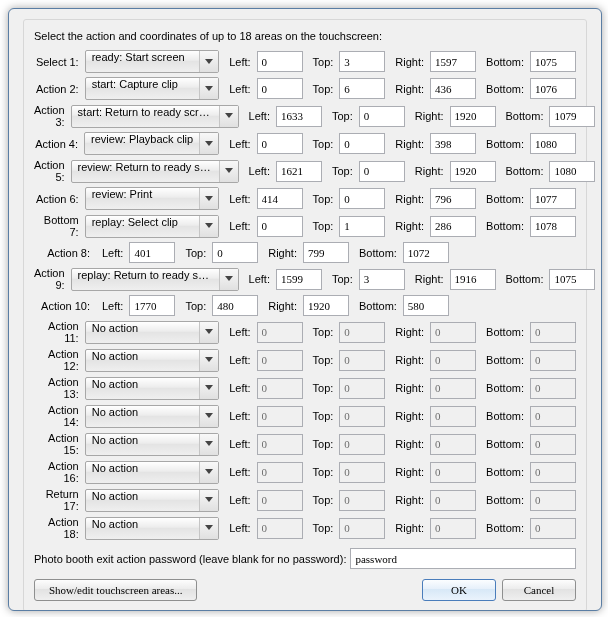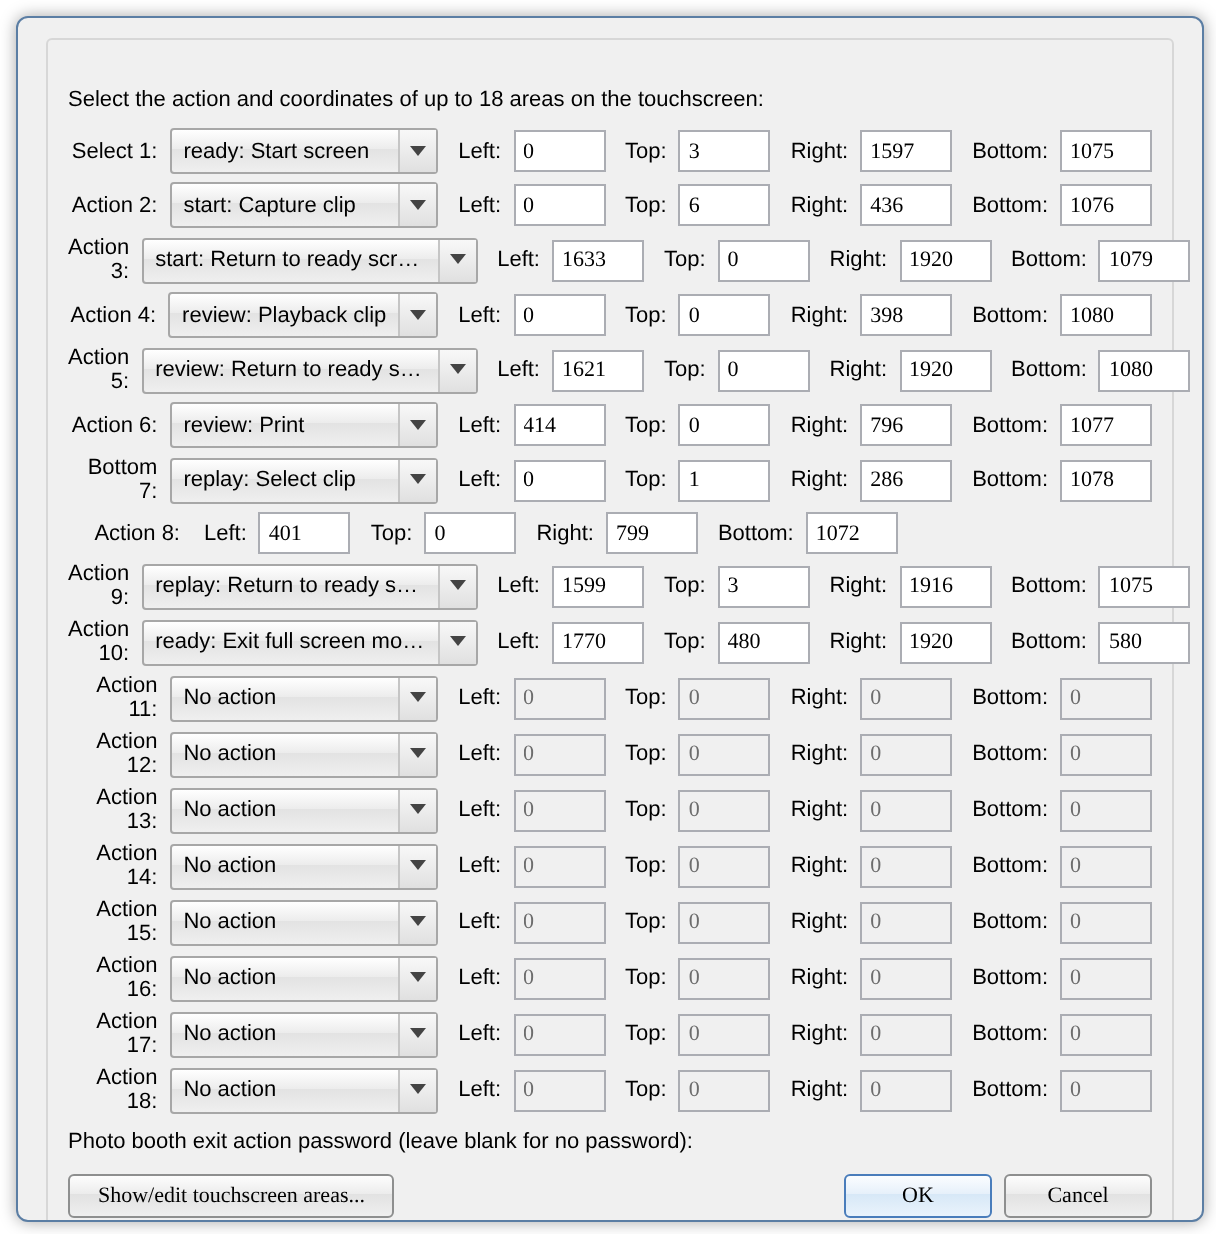--- a/index.html
+++ b/index.html
@@ -4,25 +4,25 @@
 <style>
   html,body{margin:0;padding:0;font:11px "Segoe UI",Tahoma,sans-serif;color:#000;background:#fff}
   .shadow{position:relative;width:608px;height:617px;background:#fff}
   .window{position:absolute;left:8px;top:8px;width:592px;height:601px;border:1px solid #5b7ea4;border-radius:6px;box-shadow:0 0 8px rgba(0,0,0,.35);background:#f0f0f0;display:flex;flex-direction:column;overflow:hidden}
   .titlebar{height:28px;background:linear-gradient(#f8fbfe,#dbe8f7 45%,#c7dbf1 46%,#e5effa);display:flex;align-items:center;padding:0 2px 0 8px;border-bottom:1px solid #bcd1e8}
   .title{flex:1;color:#1e395b;font-size:12px;text-shadow:0 1px 0 #fff}
   .closebtn{width:42px;height:18px;border:1px solid #8b2a2a;border-radius:3px;background:linear-gradient(#f3a6a1,#d96f64 45%,#c74536 46%,#e28176);display:flex;align-items:center;justify-content:center;cursor:pointer;margin-right:2px}
   .closebtn svg{width:10px;height:10px}
   .body{flex:1;padding:10px 14px 14px;display:flex;flex-direction:column}
   .group{flex:1;border:1px solid #d7d7d7;border-radius:3px;padding:8px 10px 10px;background:#f0f0f0;display:flex;flex-direction:column}
-  .instr{margin:16px 0 8px}
+  .instr{margin:2px 0 8px}
   .rows{display:flex;flex-direction:column;gap:4px}
   .row{display:flex;align-items:center;gap:4px}
   .lblA{width:56px;text-align:right;padding-right:2px}
-  .combo{position:relative;width:166px;height:21px;border:1px solid #a7a7a7;border-radius:2px;background:linear-gradient(#fff,#ececec 45%,#e3e3e3 46%,#efefef);display:flex;align-items:center;cursor:pointer}
+  .combo{position:relative;width:166px;height:21px;border:1px solid #a7a7a7;border-radius:2px;background:linear-gradient(#fff,#ececec 45%,#e3e3e3 46%,#efefef);display:flex;align-items:flex-start;cursor:pointer}
   .combo span{flex:1;padding:0 6px;overflow:hidden;white-space:nowrap;text-overflow:ellipsis;font-size:11px}
   .combo .arrow{width:18px;height:100%;display:flex;align-items:center;justify-content:center;border-left:1px solid #c5c5c5;background:linear-gradient(#f8f8f8,#e0e0e0)}
   .combo .arrow svg{width:8px;height:6px}
   .lblN{padding:0 2px 0 6px}
   .num{width:36px;height:19px;border:1px solid #abadb3;background:#fff;font:11px "Segoe UI";padding:0 4px;box-sizing:content-box}
   .num[disabled]{background:#f0f0f0;color:#6d6d6d}
   .pwrow{display:flex;align-items:center;margin-top:8px;gap:4px}
   .pwrow input{flex:1;height:19px;border:1px solid #abadb3;background:#fff;font:11px "Segoe UI";padding:0 4px}
   .footer{display:flex;align-items:center;margin-top:10px;gap:6px}
   .btn{height:22px;border:1px solid #8e8f8f;border-radius:3px;background:linear-gradient(#fdfdfd,#ececec 45%,#e2e2e2 46%,#efefef);font:11px "Segoe UI";padding:0 14px;cursor:pointer}
@@ -196,28 +196,20 @@
               <input class="num" value="1599" style="">
               <span class="lblN">Top:</span>
               <input class="num" value="3" style="">
               <span class="lblN">Right:</span>
               <input class="num" value="1916" style="">
               <span class="lblN">Bottom:</span>
               <input class="num" value="1075" style="">
             </div>
             <div class="row">
               <span class="lblA">Action 10:</span>
-              <div class="combo">
-                <span>ready: Exit full screen mode</span>
-                <div class="arrow">
-                  <svg viewBox="0 0 8 6">
-                    <path d="M0 0 L8 0 L4 5 Z" fill="#444"></path>
-                  </svg>
-                </div>
-              </div>
               <span class="lblN">Left:</span>
               <input class="num" value="1770" style="">
               <span class="lblN">Top:</span>
               <input class="num" value="480" style="">
               <span class="lblN">Right:</span>
               <input class="num" value="1920" style="">
               <span class="lblN">Bottom:</span>
               <input class="num" value="580" style="">
             </div>
             <div class="row">
@@ -328,21 +320,21 @@
               <span class="lblN">Left:</span>
               <input class="num" disabled="" value="0" style="">
               <span class="lblN">Top:</span>
               <input class="num" disabled="" value="0" style="">
               <span class="lblN">Right:</span>
               <input class="num" disabled="" value="0" style="">
               <span class="lblN">Bottom:</span>
               <input class="num" disabled="" value="0" style="">
             </div>
             <div class="row">
-              <span class="lblA">Action 17:</span>
+              <span class="lblA">Return 17:</span>
               <div class="combo">
                 <span>No action</span>
                 <div class="arrow">
                   <svg viewBox="0 0 8 6">
                     <path d="M0 0 L8 0 L4 5 Z" fill="#444"></path>
                   </svg>
                 </div>
               </div>
               <span class="lblN">Left:</span>
               <input class="num" disabled="" value="0" style="">
@@ -368,20 +360,21 @@
               <span class="lblN">Top:</span>
               <input class="num" disabled="" value="0" style="">
               <span class="lblN">Right:</span>
               <input class="num" disabled="" value="0" style="">
               <span class="lblN">Bottom:</span>
               <input class="num" disabled="" value="0" style="">
             </div>
           </div>
         <div class="pwrow">
           <span>Photo booth exit action password (leave blank for no password):</span>
+          <input type="text" value="password" style="">
         </div>
         <div class="footer">
           <button class="btn">Show/edit touchscreen areas...</button>
           <div class="spacer"></div>
           <button class="btn ok" style="width:74px">OK</button>
           <button class="btn" style="width:74px">Cancel</button>
         </div>
       </div>
     </div>
   </div>

